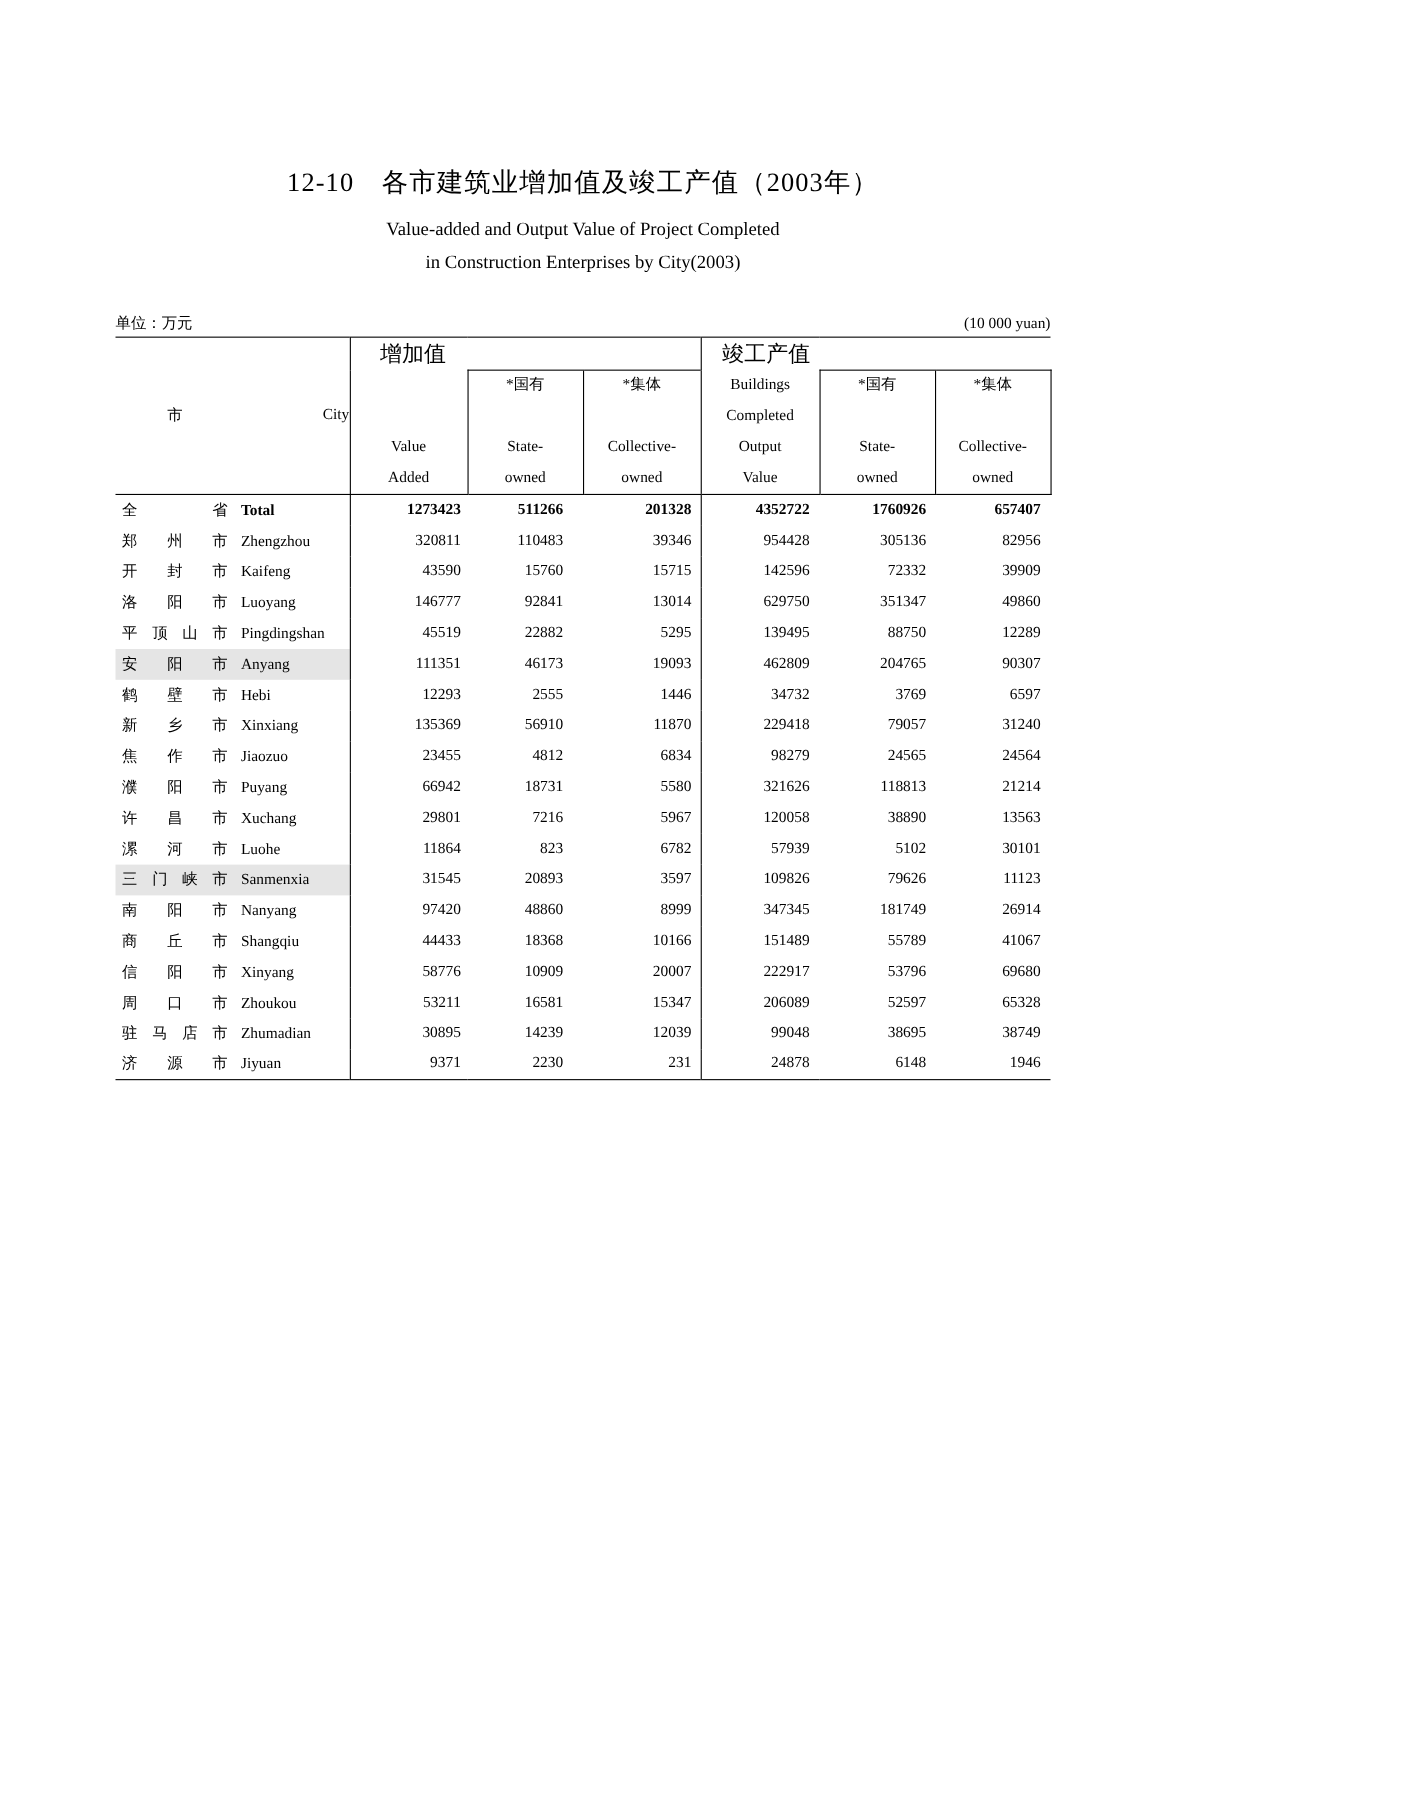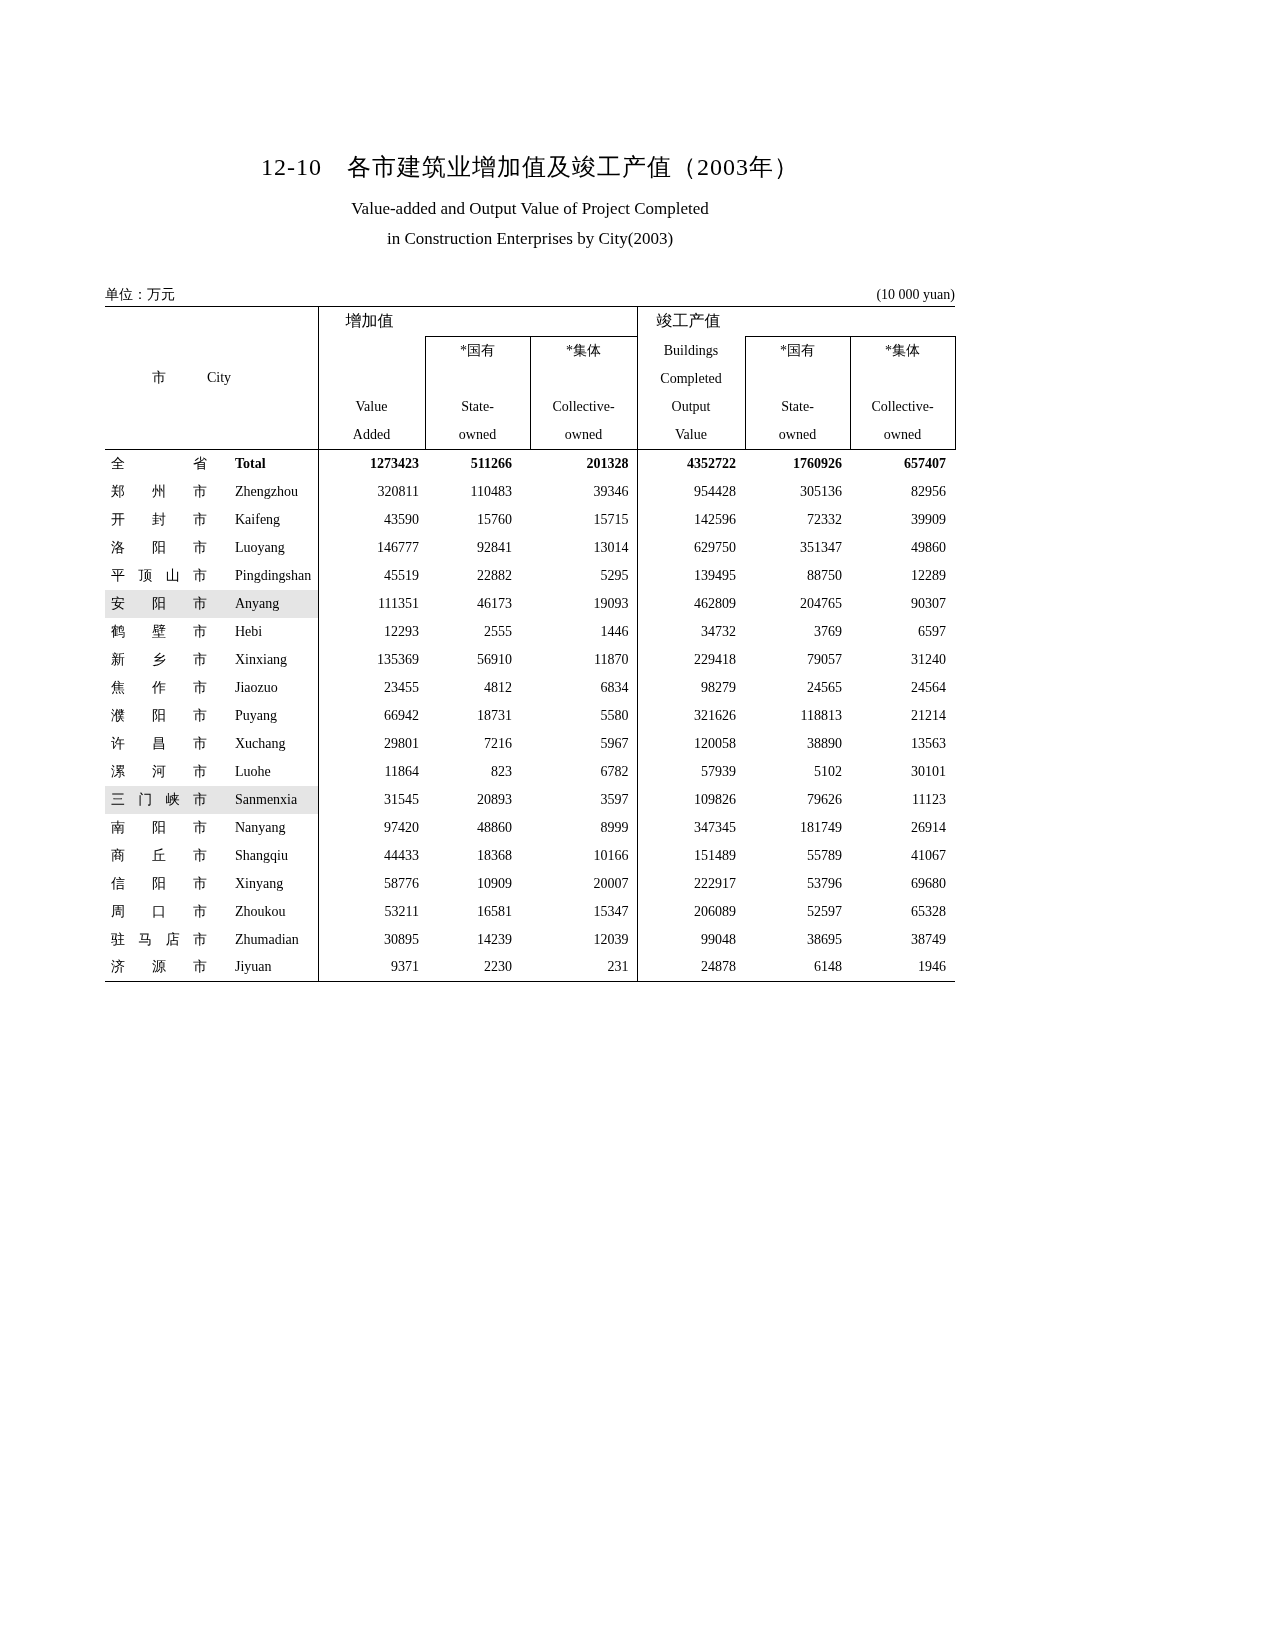--- a/index.html
+++ b/index.html
@@ -64,26 +64,26 @@
   }
   .city-head-inner{display:flex;align-items:center;width:100%;}
   .zh{
     display:inline-block;
     width:96px;
     text-align:justify;
     text-align-last:justify;
     font-size:14px;
   }
   .zh-c{text-align:center;text-align-last:center;}
-  .en-c{flex:1;text-align:left;}
-  .en{margin-left:28px;font-size:14px;}
+  .en-c{flex:1;text-align:right;}
+  .en{margin-left:12px;font-size:14px;}
 
   th.group{
     text-align:left;
-    font-size:16px;
+    font-size:20px;
   }
   th.g1{padding-left:27px;}
   th.g2{padding-left:19px;border-left:1px solid #000;}
 
   tr.sub-row td{
     border-bottom:1px solid #000;
     text-align:center;
     vertical-align:top;
   }
   tr.sub-row td .hl4{height:112px;display:flex;flex-direction:column;}

